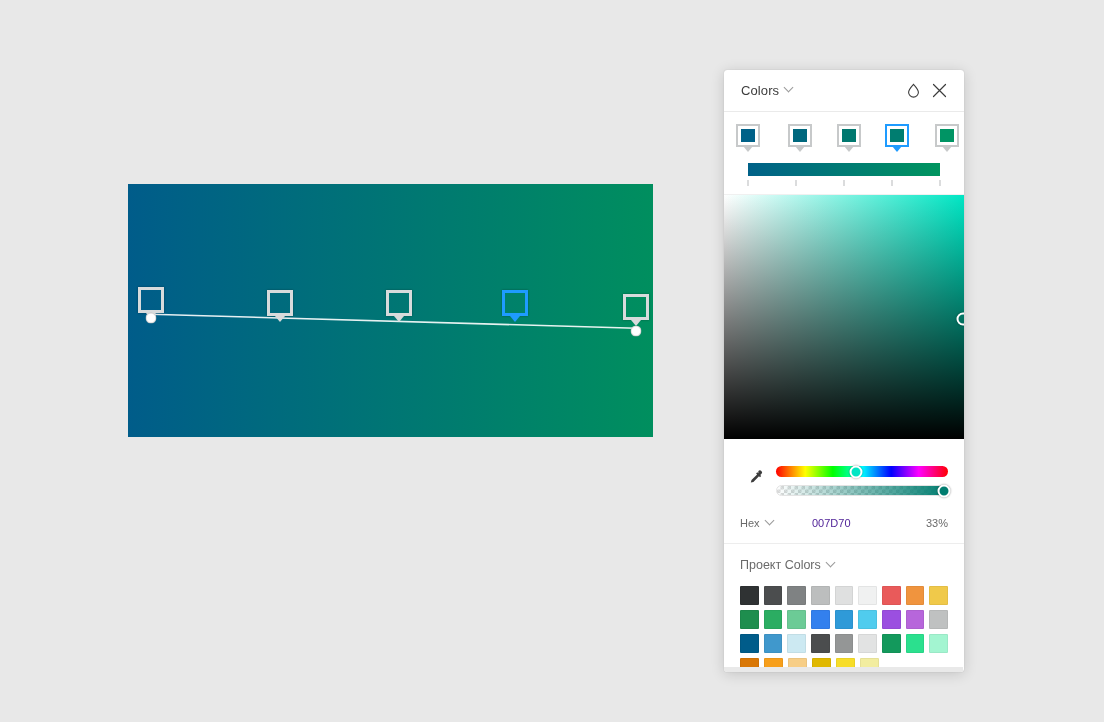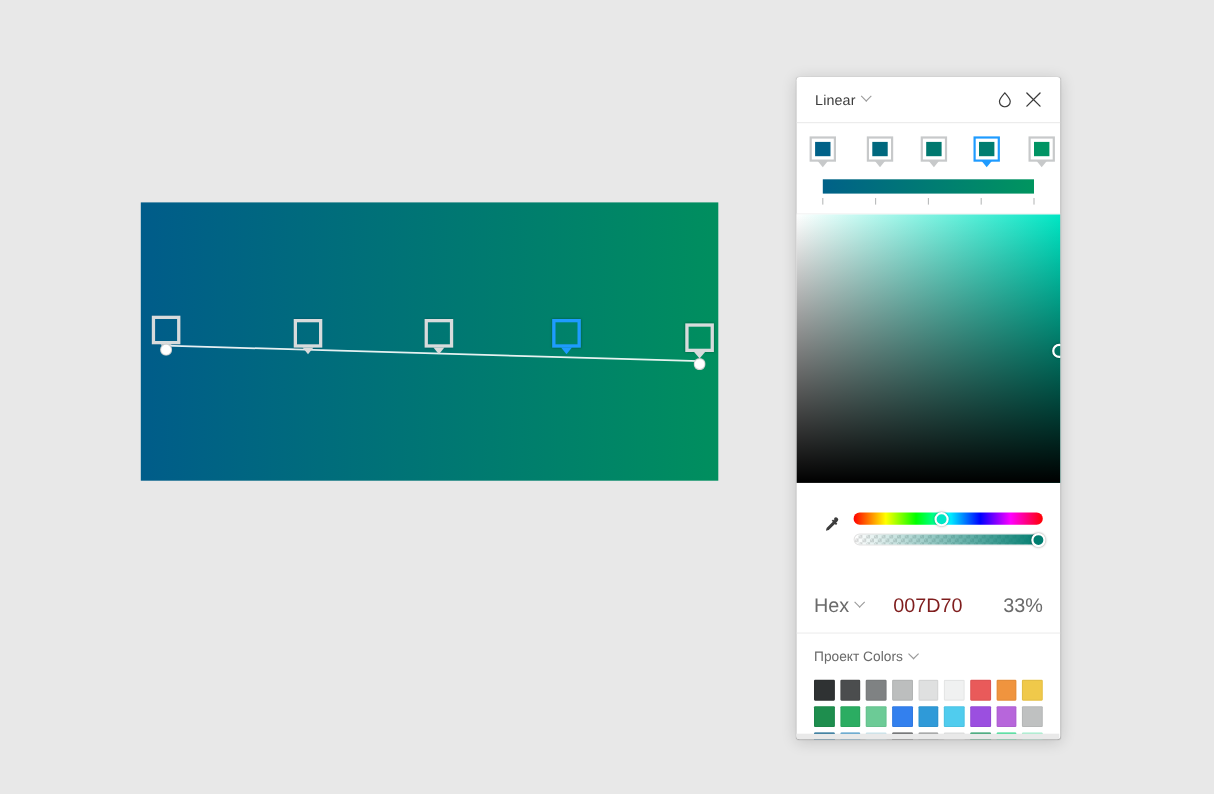--- a/index.html
+++ b/index.html
@@ -162,24 +162,24 @@
     width: 13px; height: 13px; border-radius: 50%;
     border: 2px solid #fff;
     box-shadow: 0 0 2px rgba(0,0,0,.45);
     transform: translate(-50%,-50%);
   }
 
   
   .hex-row {
     display: flex; align-items: center;
     padding: 8px 16px 14px 16px;
-    font-size: 18px; color: #6a6a6a; margin-top: 23px;
+    font-size: 11px; color: #6a6a6a;
   }
   .hex-mode { display: flex; align-items: center; width: 72px; }
-  .hex-val { flex: 1; color: #7f1d1d; }
+  .hex-val { flex: 1; color: #4c1d95; }
   .hex-alpha { color: #6a6a6a; text-align: right; }
 
   
   .proj {
     border-top: 1px solid #ededed;
     padding: 14px 16px 0 16px;
   }
   .proj-head {
     display: flex; align-items: center;
     font-size: 12.5px; color: #6a6a6a; margin-bottom: 14px;
@@ -222,21 +222,21 @@
           <span class="nub"></span>
         </div>
         <div class="endpoint-dot" style="left: 4.4%; top: 52.8%;"></div>
         <div class="endpoint-dot" style="left: 96.8%; top: 58.3%;"></div>
       </div>
   </div>
 
   <div id="picker">
 
     <div class="panel-header">
-      <span class="hdr-title">Linear</span>
+      <span class="hdr-title">Colors</span>
       <span class="caret"></span>
       <span class="hdr-spacer"></span>
       <span class="hdr-icon">
         <svg width="13" height="15" viewBox="0 0 13 15" fill="none">
           <path d="M6.5 1.4 C3.6 4.6 1.6 6.9 1.6 9.2 a4.9 4.9 0 0 0 9.8 0 C11.4 6.9 9.4 4.6 6.5 1.4z" stroke="#3c3c3c" stroke-width="1.1" fill="none"></path>
         </svg>
       </span>
       <span class="hdr-icon">
         <svg width="15" height="15" viewBox="0 0 15 15">
           <path d="M1.5 1.5 L13.5 13.5 M13.5 1.5 L1.5 13.5" stroke="#3c3c3c" stroke-width="1.2" stroke-linecap="round"></path>

